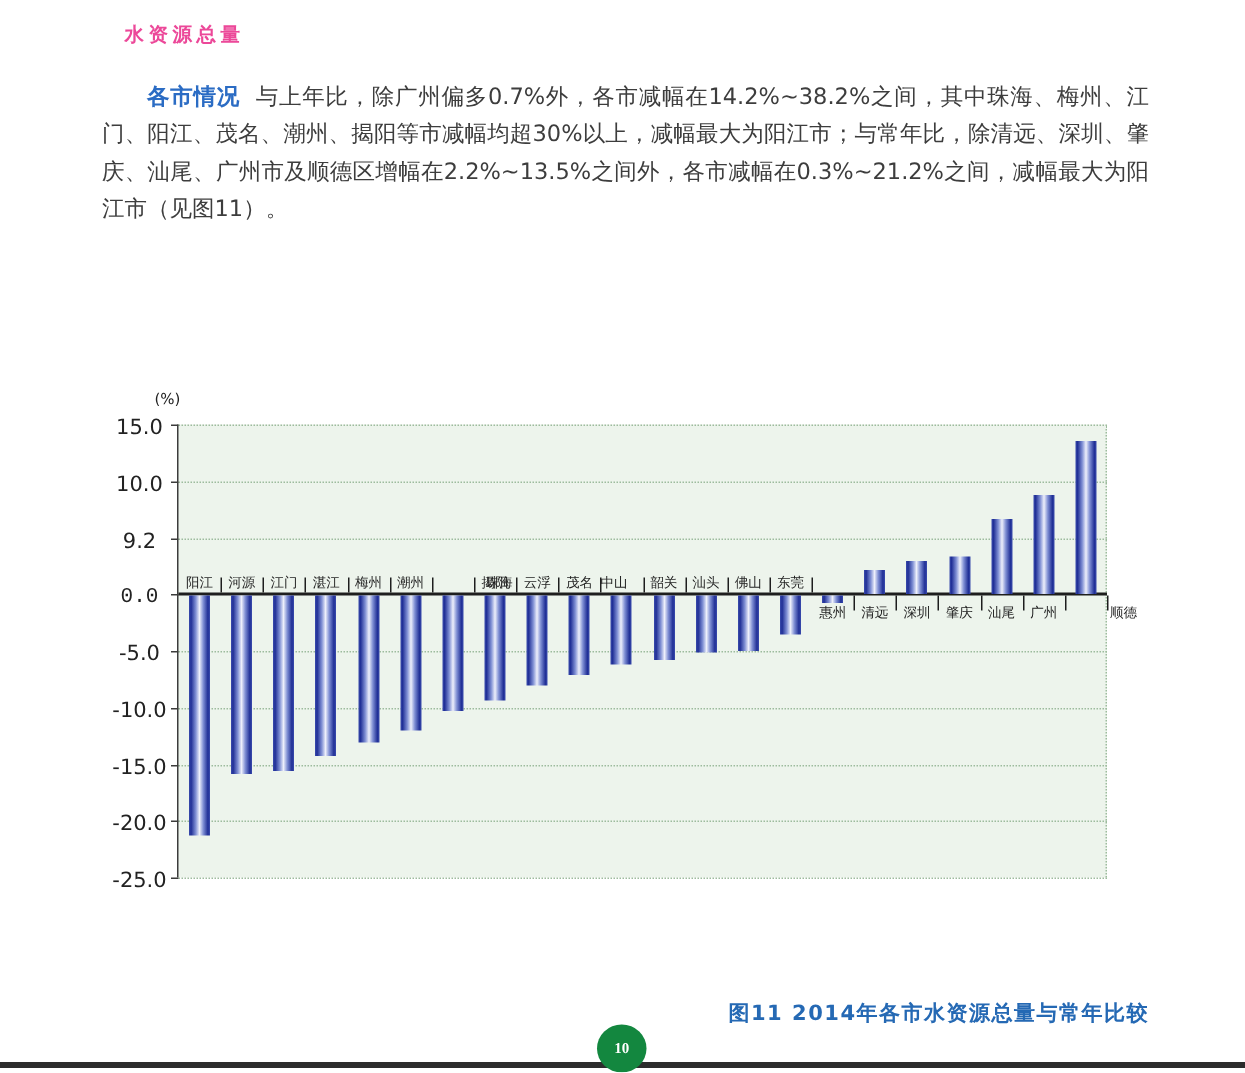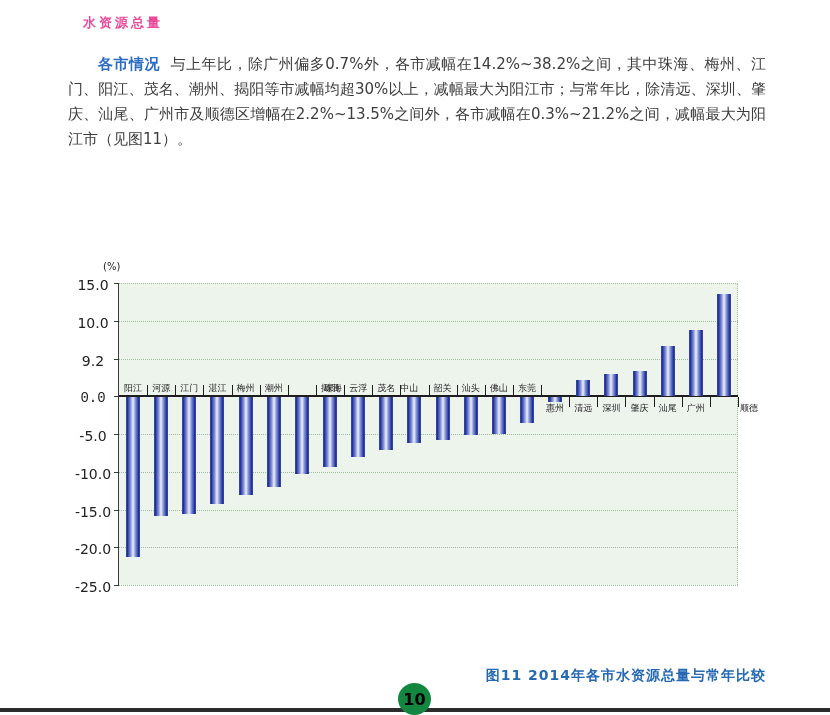--- a/index.html
+++ b/index.html
@@ -21,22 +21,22 @@
   .ytick{position:absolute;left:-5px;width:5px;height:1px;background:#3c3c3c;}
   .ylab{position:absolute;left:-46px;width:40px;text-align:center;font-size:14px;color:#222;}
   .bar{position:absolute;width:14px;
        background:linear-gradient(90deg,#3b4cad 0%,#202f96 10%,#7f8fd4 32%,#edeffb 50%,#7f8fd4 68%,#202f96 90%,#3b4cad 100%);}
   .cat-label{position:absolute;font-size:9px;color:#1e1e1e;text-align:center;white-space:nowrap;}
   .cat-tick{position:absolute;width:1px;background:#1e1e1e;}
   .caption{position:absolute;left:68px;top:630px;width:698px;text-align:right;
            font-size:14px;font-weight:bold;color:#2569b4;letter-spacing:1px;margin-top:37px;}
   .footer-line{position:absolute;left:0;top:708px;width:830px;height:4px;background:#2c2c2c;}
   .page-badge{position:absolute;left:398px;top:683px;width:33px;height:32px;border-radius:50%;
-              background:#13873f;color:#000000;font-size:16px;font-weight:bold;
-              display:flex;align-items:center;justify-content:center;}
+              background:#13873f;color:#ffffff;font-size:10px;font-weight:bold;
+              display:flex;align-items:center;justify-content:center;font-family:Liberation Serif, serif;}
 </style>
 </head>
 <body>
 
 <div class="page">
 
   <div class="doc-title">水资源总量</div>
 
   <div class="text-block">
     <p><span class="lead">各市情况</span><span>与上年比，除广州偏多0.7%外，各市减幅在14.2%~38.2%之间，其中珠海、梅州、江门、阳江、茂名、潮州、揭阳等市减幅均超30%以上，减幅最大为阳江市；与常年比，除清远、深圳、肇庆、汕尾、广州市及顺德区增幅在2.2%~13.5%之间外，各市减幅在0.3%~21.2%之间，减幅最大为阳江市（见图11）。</span></p>

